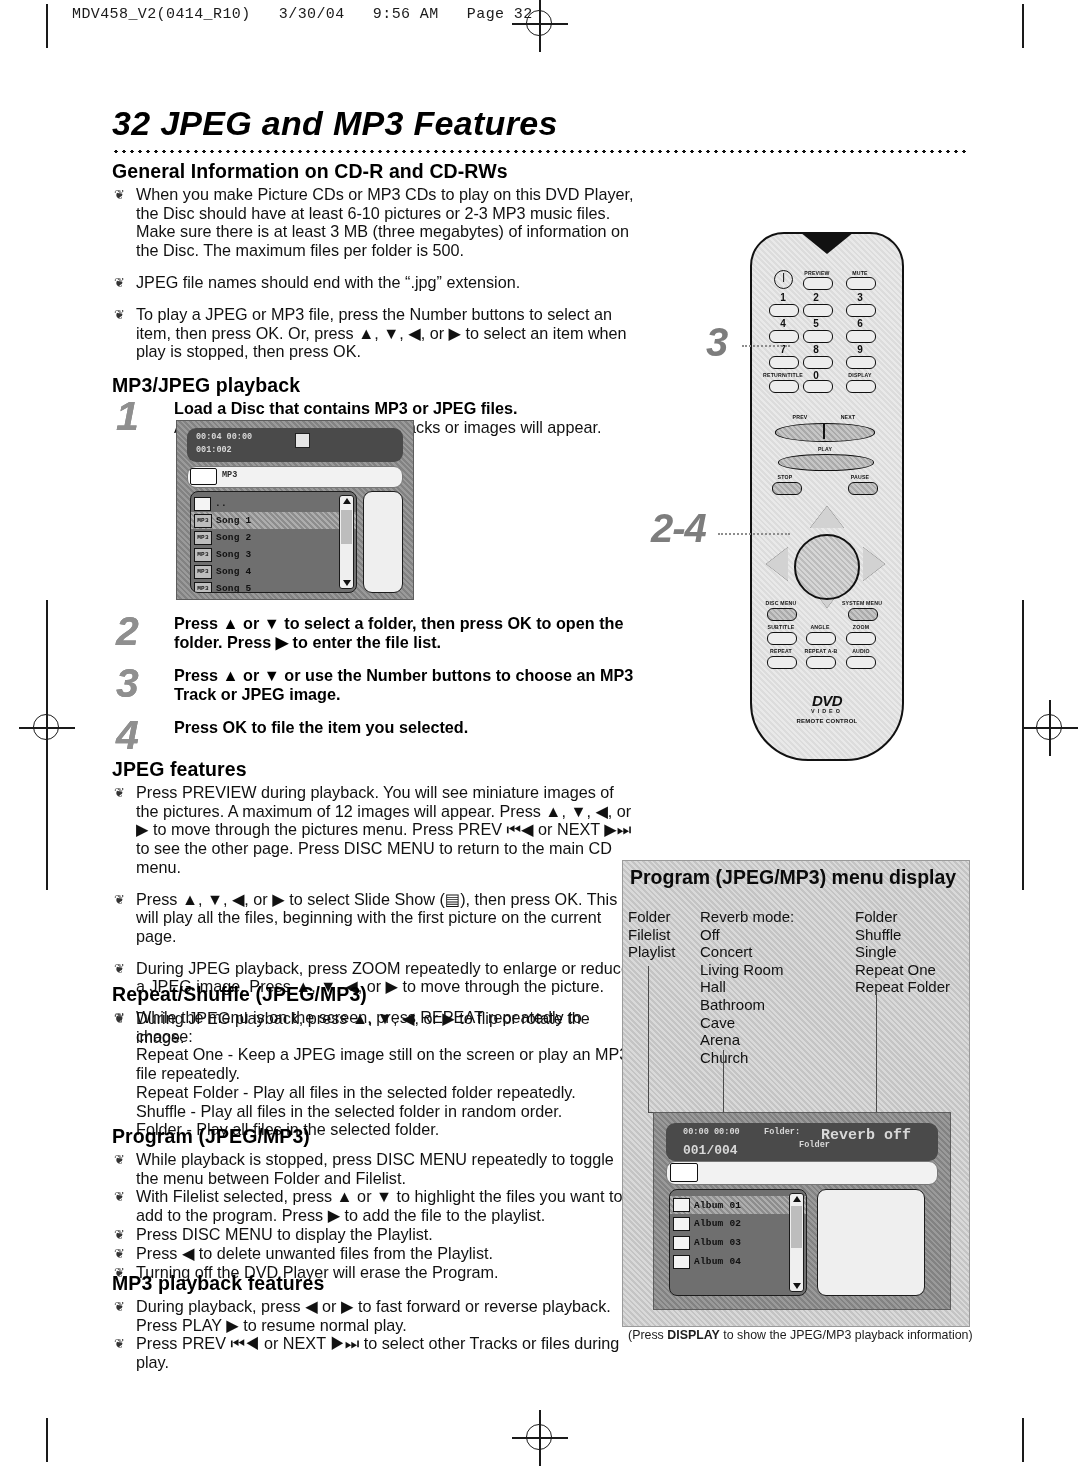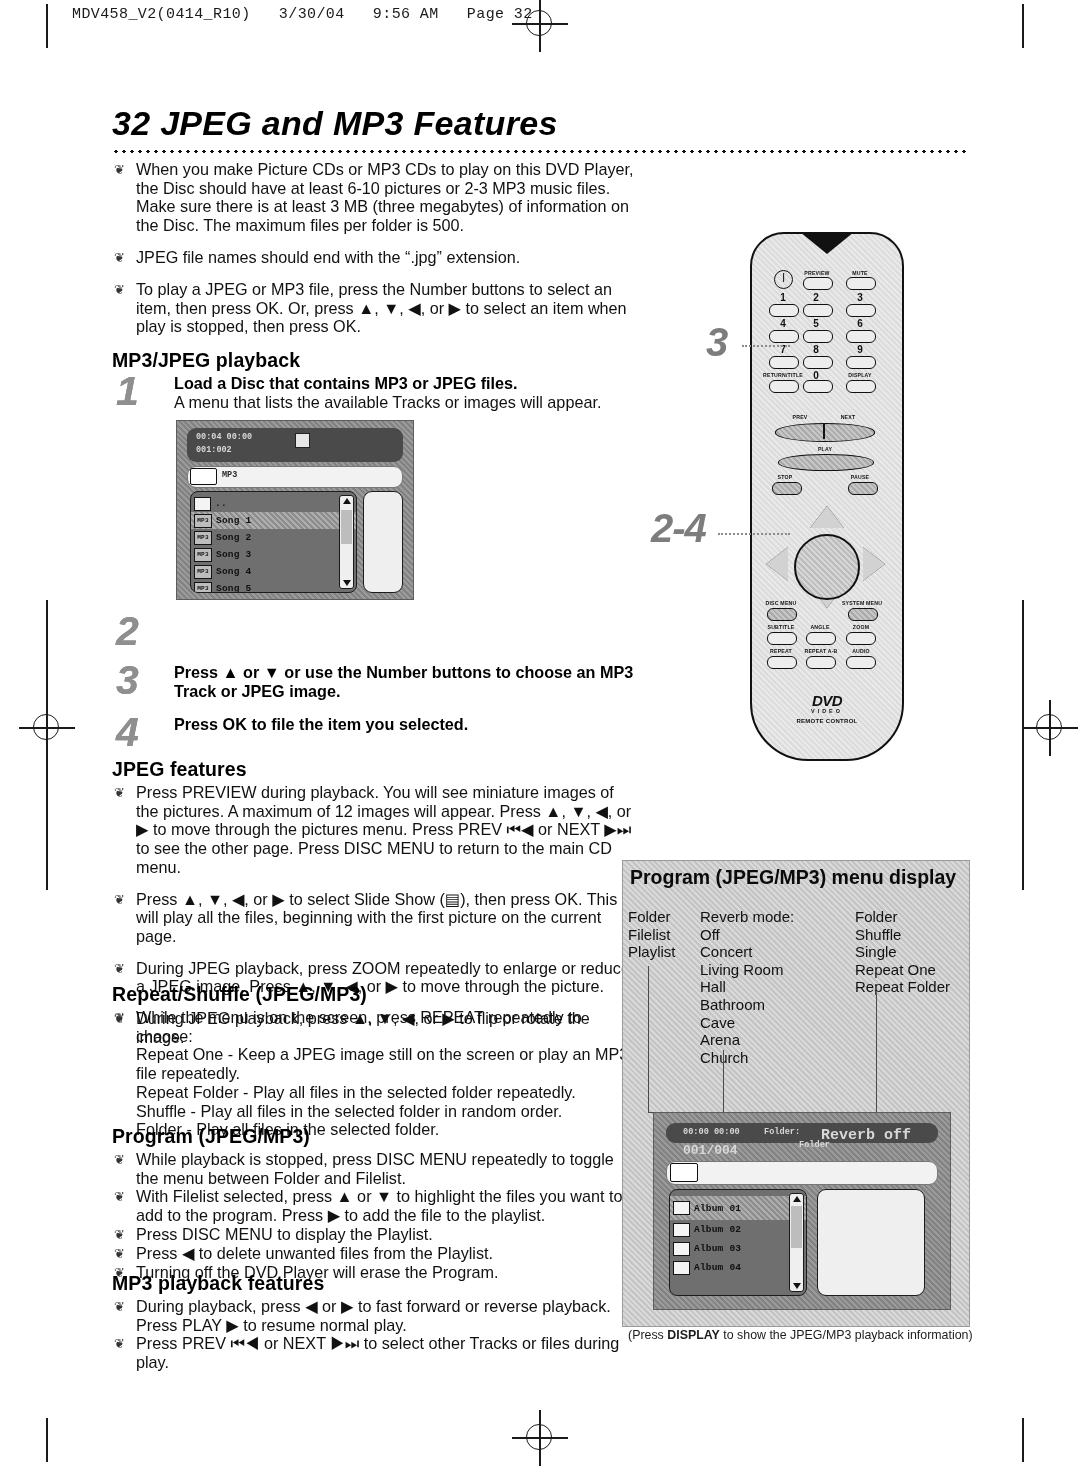--- a/index.html
+++ b/index.html
@@ -141,20 +141,21 @@
     <div class="ring"></div>
 </div>
 
 <div class="filehdr">MDV458_V2(0414_R10)   3/30/04   9:56 AM   Page 32</div>
 
 <div class="page-title">32  JPEG and MP3 Features</div>
 <div class="dotrule"></div>
 
 <div class="col-left">
 
+  <h2 class="sec">General Information on CD-R and CD-RWs</h2>
 
   <div class="bullet-row">
     <div class="bullet">❦</div>
     <div class="btxt">When you make Picture CDs or MP3 CDs to play on this DVD Player, the Disc should have at least 6-10 pictures or 2-3 MP3 music files. Make sure there is at least 3 MB (three megabytes) of information on the Disc. The maximum files per folder is 500.</div>
   </div>
   <div class="gap12"></div>
   <div class="bullet-row">
     <div class="bullet">❦</div>
     <div class="btxt">JPEG file names should end with the “.jpg” extension.</div>
   </div>
@@ -217,20 +218,23 @@
       <div class="thumb"></div>
       <div class="ar dn"></div>
     </div>
   </div>
   <div class="prevbox" style="left:186px;top:70px;width:38px;height:100px;"></div>
 </div>
 
 <div style="position:absolute;left:112px;top:612px;width:528px;">
   <div class="step">
     <div class="stepnum">2</div>
+    <div class="stepbody">
+        <div class="b">Press ▲ or ▼ to select a folder, then press OK to open the folder. Press ▶ to enter the file list.</div>
+      </div>
   </div>
   <div class="gap12"></div>
   <div class="step">
     <div class="stepnum">3</div>
     <div class="stepbody">
         <div class="b">Press ▲ or ▼ or use the Number buttons to choose an MP3 Track or JPEG image.</div>
       </div>
   </div>
   <div class="gap12"></div>
   <div class="step">
@@ -427,33 +431,33 @@
   <div>Repeat One</div>
   <div>Repeat Folder</div>
 </div>
 
 <div class="connector" style="left:648px;top:966px;height:146px;"></div>
 <div class="connector" style="left:723px;top:1050px;height:62px;"></div>
 <div class="connector" style="left:876px;top:994px;height:118px;"></div>
 <div class="connector-h" style="left:648px;top:1112px;width:228px;"></div>
 
 <div class="tv" style="left:653px;top:1112px;width:296px;height:196px;">
-  <div class="bar osd-top" style="left:12px;top:10px;right:12px;height:20px;">
+  <div class="bar osd-top" style="left:12px;top:10px;right:12px;height:38px;">
     <div style="position:absolute;left:17px;top:4px;font-size:8.6px;">00:00 00:00</div>
     <div style="position:absolute;left:17px;top:20px;font-size:13px;">001/004</div>
     <div style="position:absolute;left:98px;top:4px;font-size:8.6px;">Folder:</div>
     <div style="position:absolute;left:155px;top:4px;font-size:15px;">Reverb off</div>
     <div style="position:absolute;left:133px;top:17px;font-size:8.6px;">Folder</div>
   </div>
   <div class="bar osd-white" style="left:12px;top:48px;right:12px;height:22px;">
     <div style="position:absolute;left:3px;top:1px;width:26px;height:17px;background:#fff;border:1.4px solid #111;border-radius:2px;"></div>
   </div>
 
   <div class="listbox" style="left:15px;top:76px;width:136px;height:105px;">
-    <div class="litem sel" style="margin-top:6px;height:24px;">
+    <div class="litem sel" style="margin-top:6px;height:18px;">
       <span class="ficon"></span>
       <span>Album 01</span>
     </div>
     <div class="litem" style="height:19px;">
       <span class="ficon"></span>
       <span>Album 02</span>
     </div>
     <div class="litem" style="height:19px;">
       <span class="ficon"></span>
       <span>Album 03</span>

